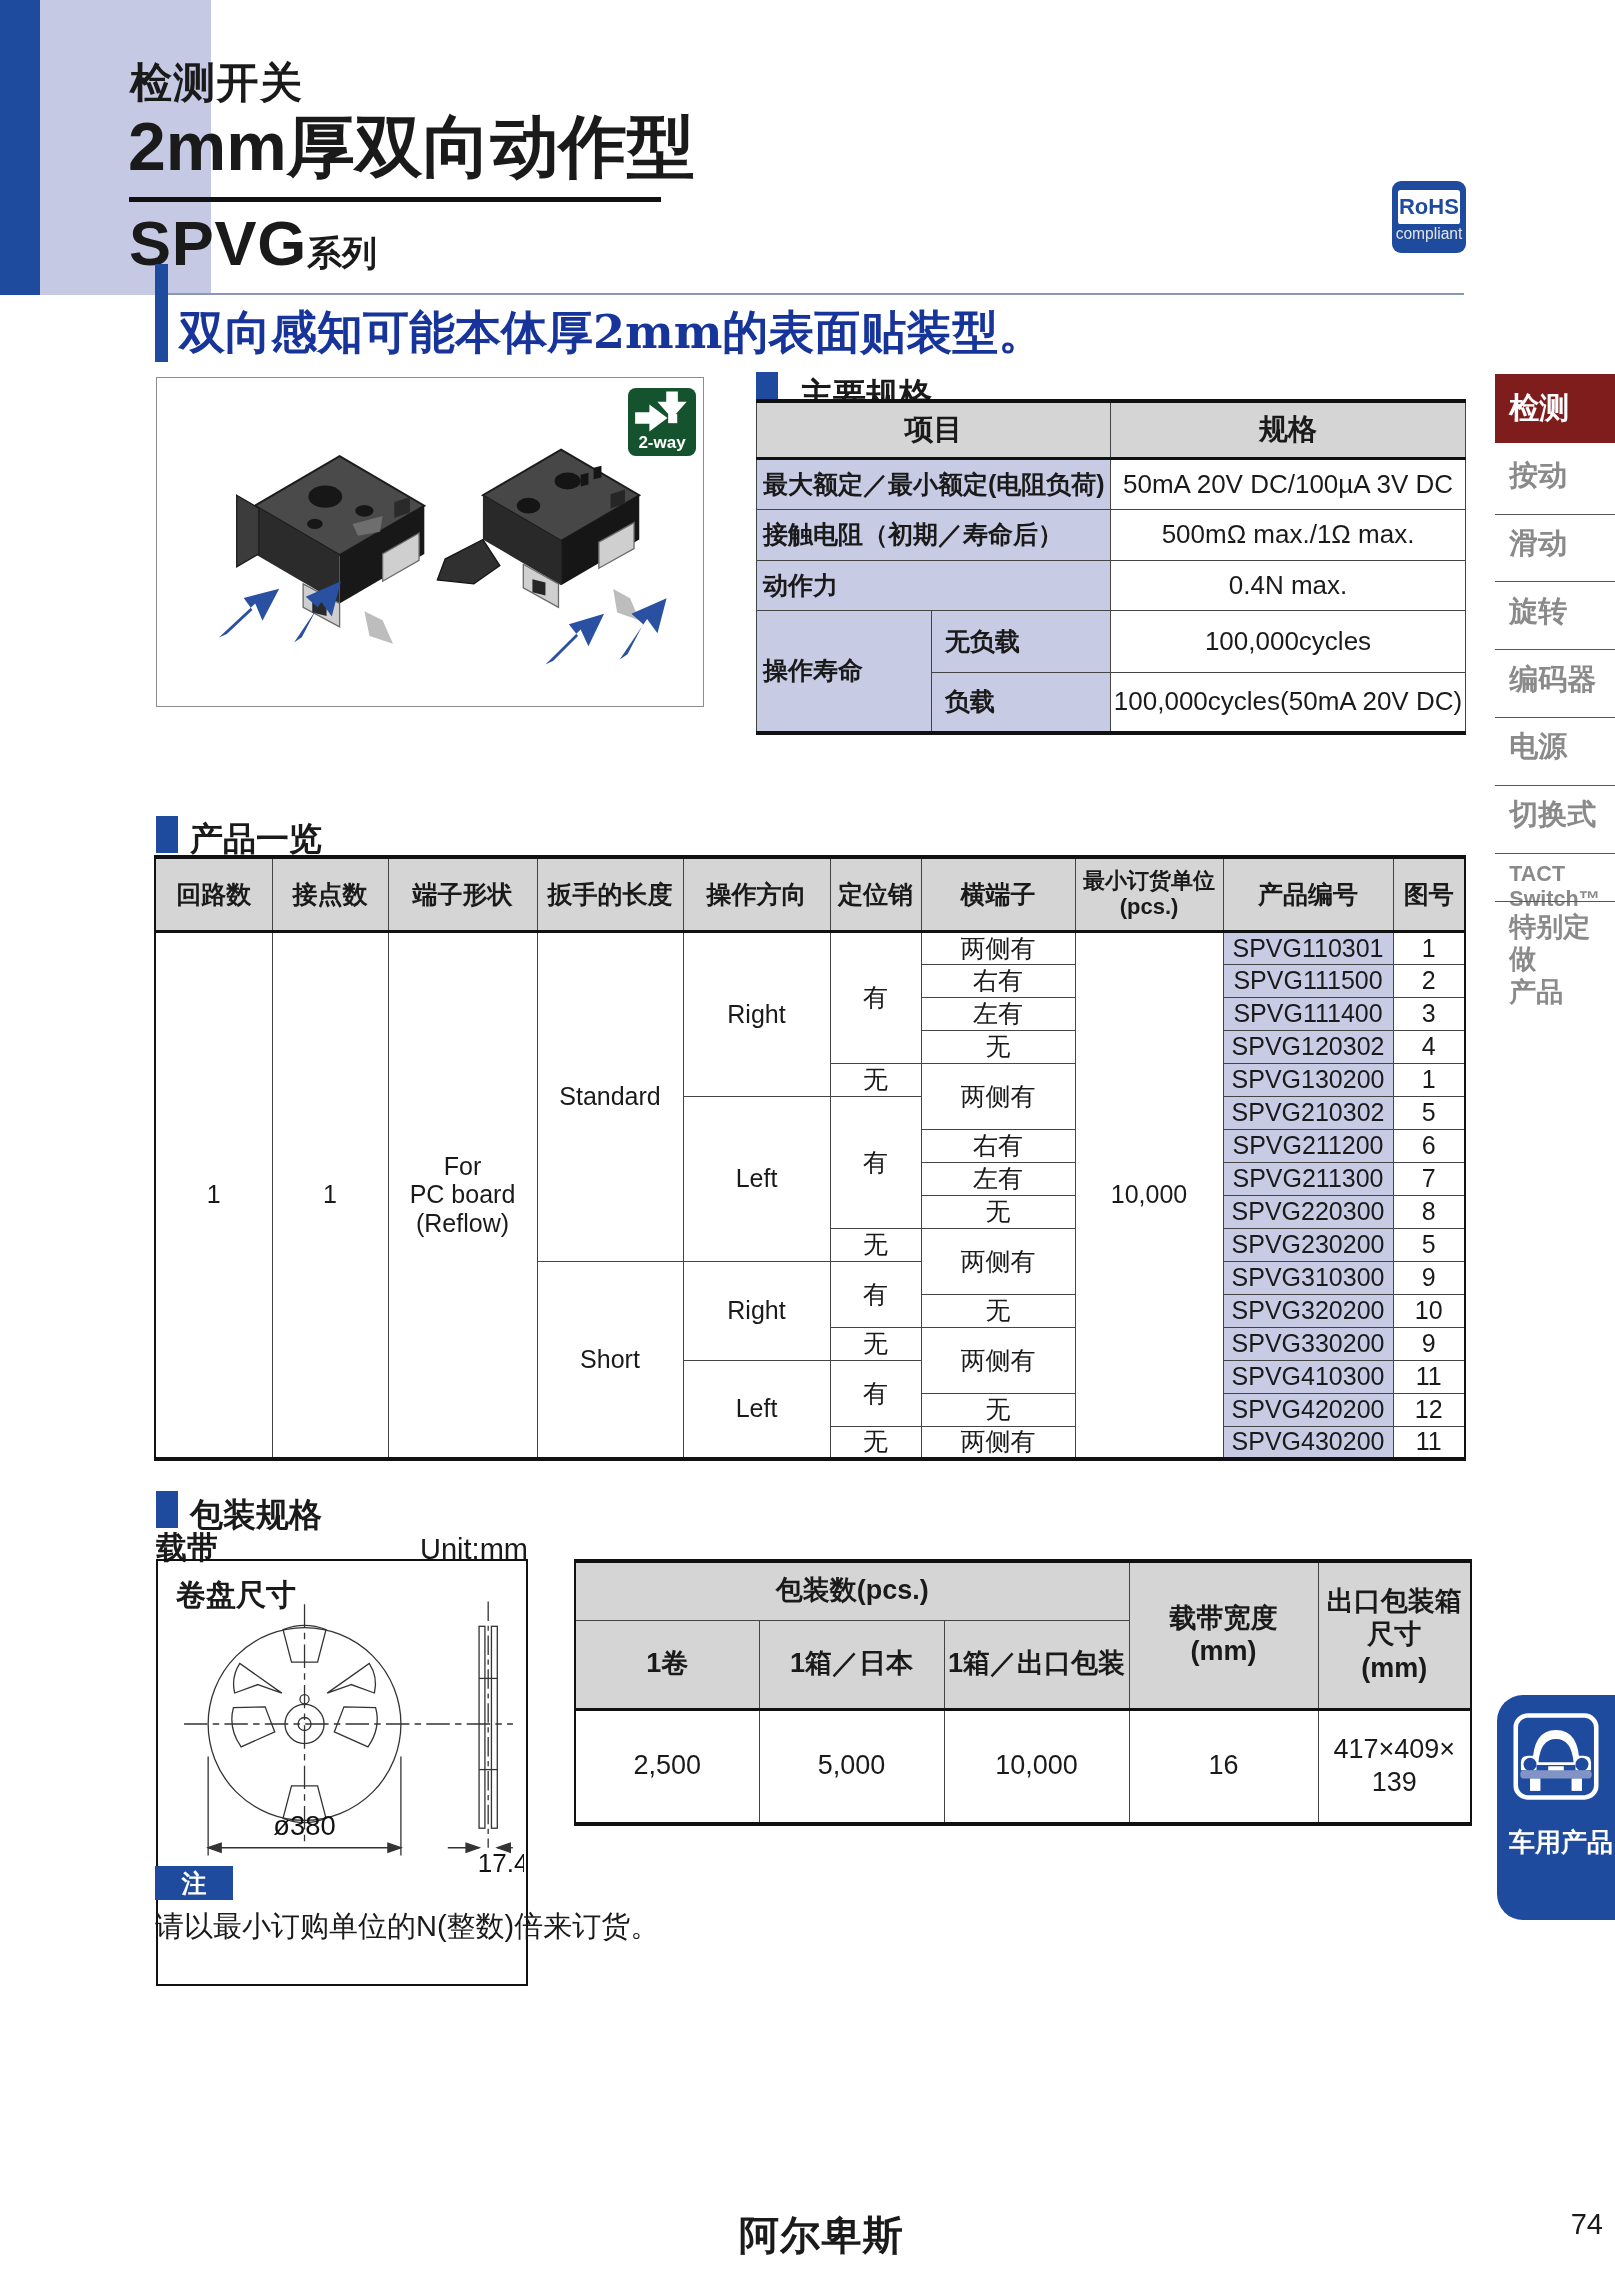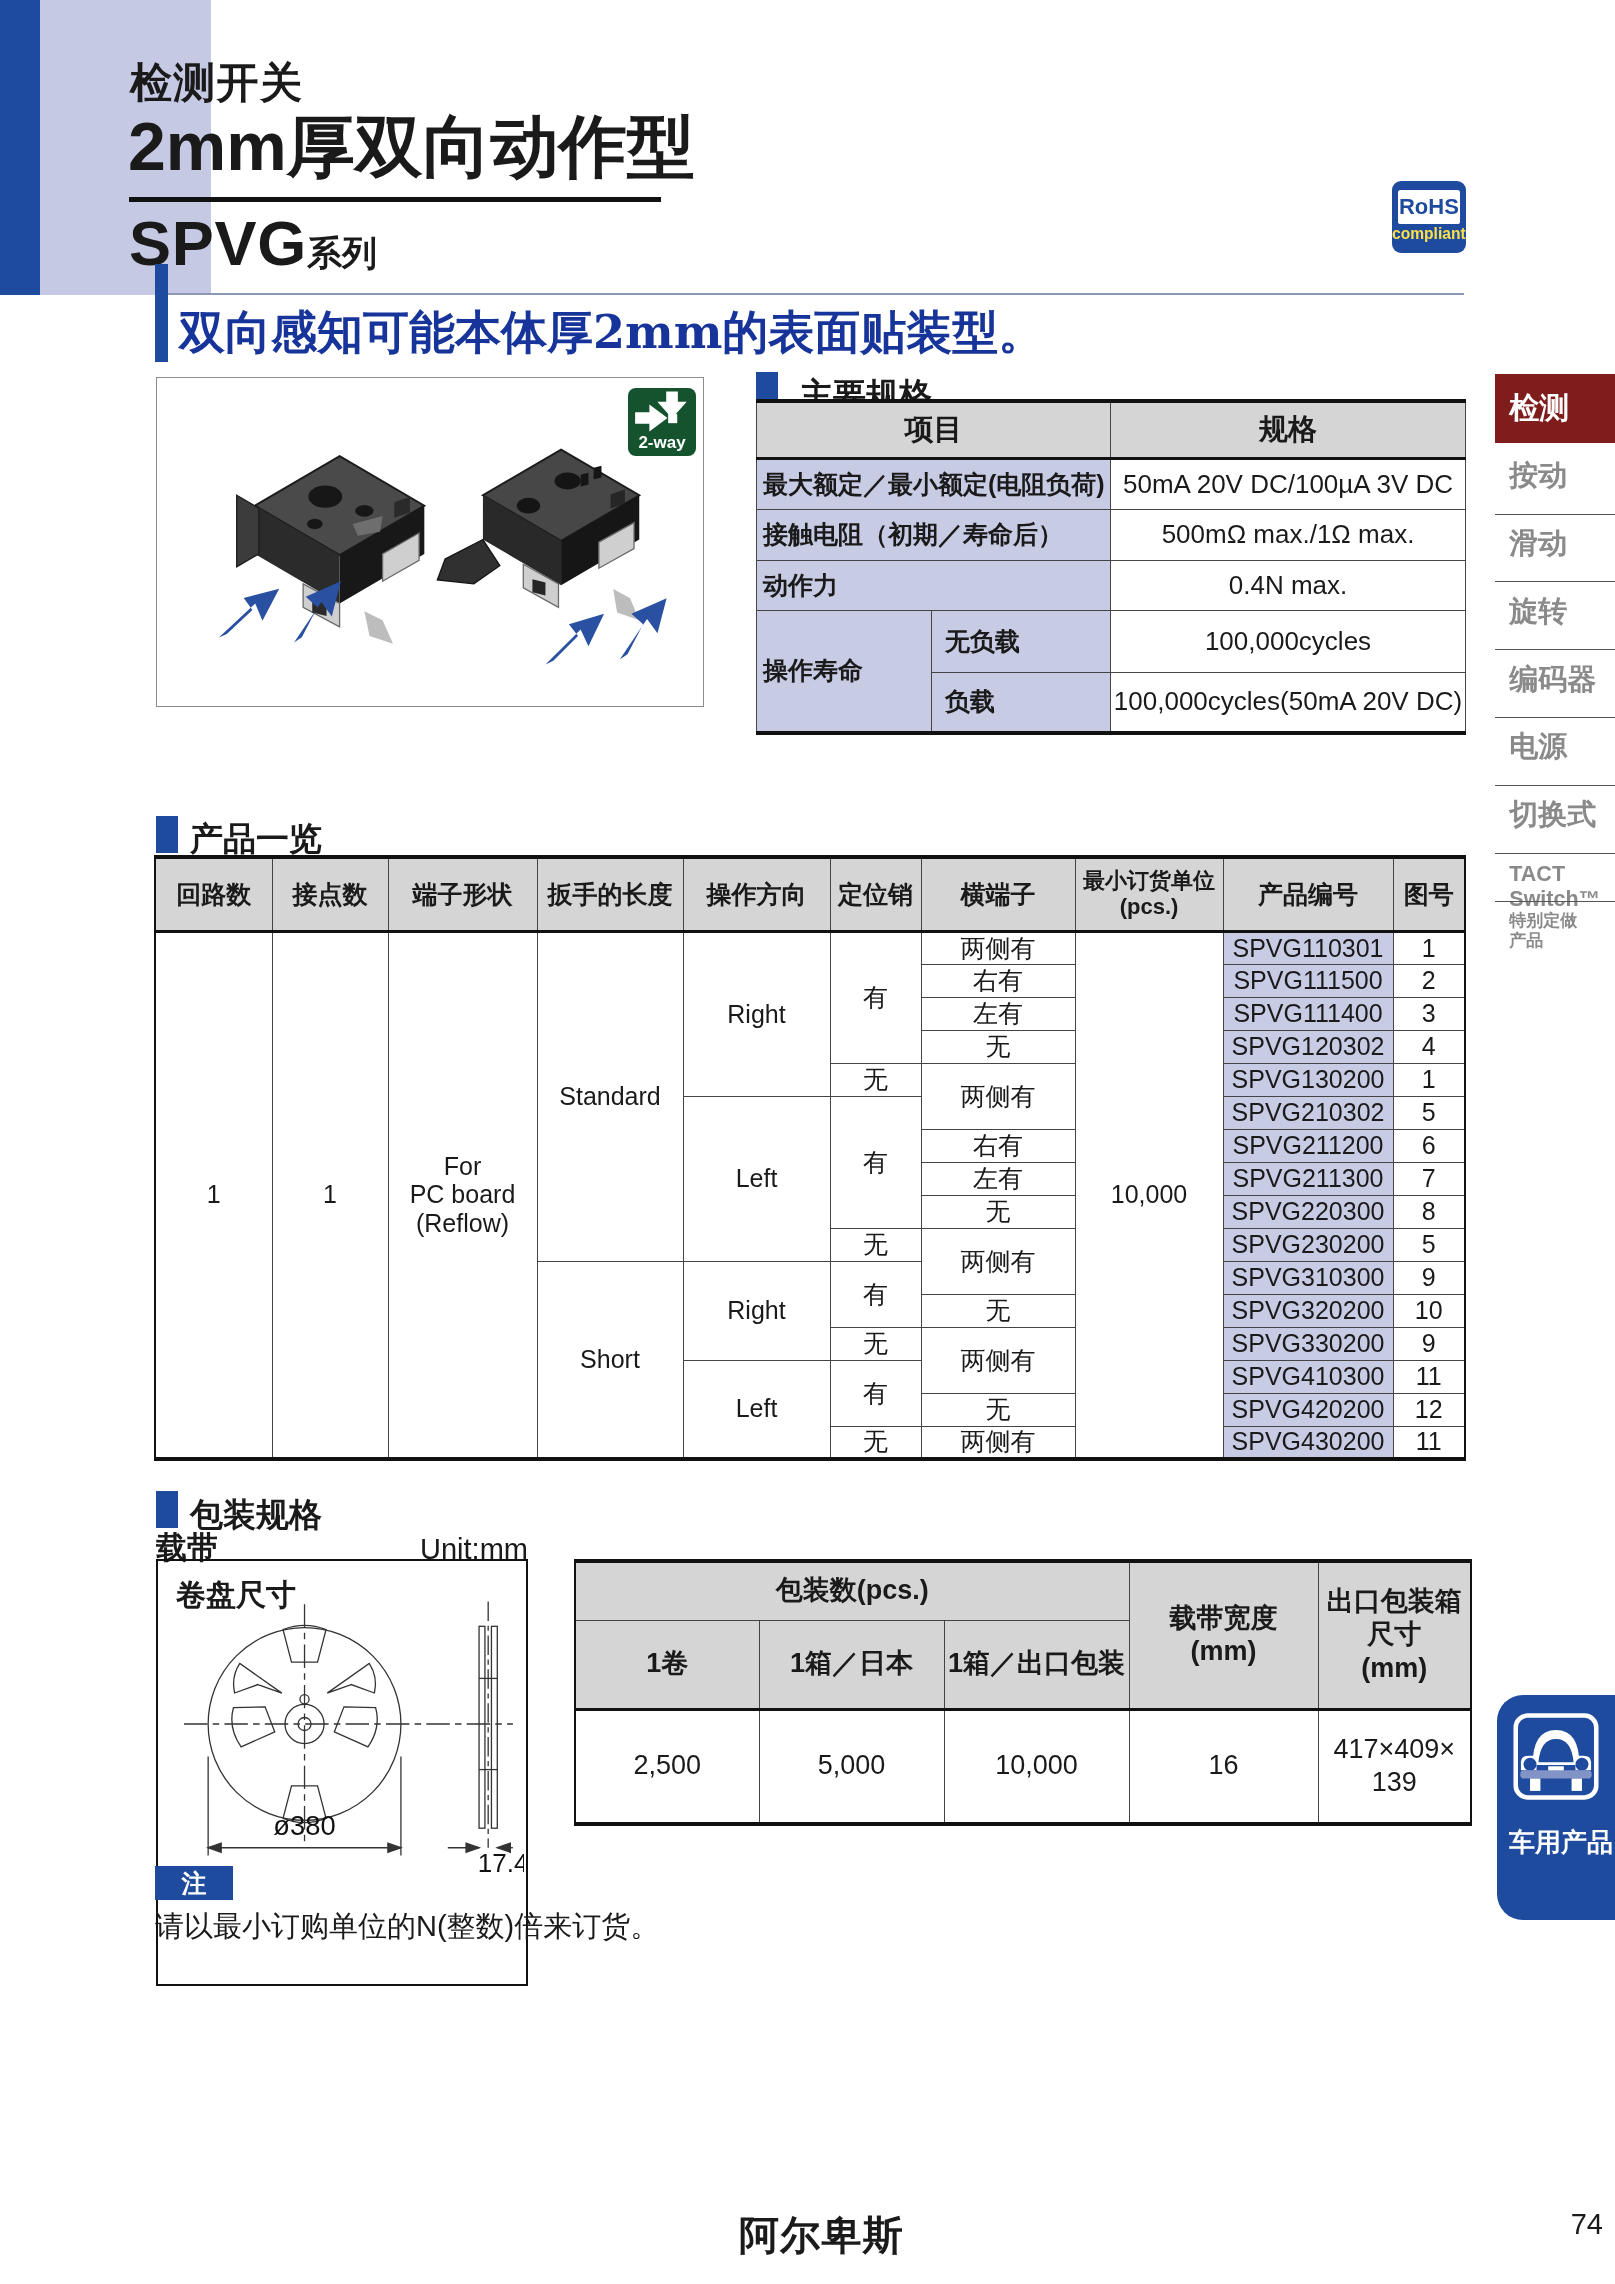--- a/index.html
+++ b/index.html
@@ -15,21 +15,21 @@
   #main-title { left:128px; top:102px; font-size:68px; font-weight:900; letter-spacing:0px; }
   #title-underline { left:129px; top:197px; width:532px; height:4.6px; background:#111; }
   #series-line { left:129px; top:207px; }
   #series-name { font-size:63px; font-weight:900; letter-spacing:0.7px; }
   #series-suffix { font-size:35px; font-weight:900; }
 
   
   #rohs-badge { left:1392px; top:181px; width:74px; height:72px; background:#1e4b9e; border-radius:9px; }
   #rohs-inner { position:absolute; left:5.9px; top:8.5px; width:62px; height:34px; background:#fff; border-radius:2.6px;
                 display:flex; align-items:center; justify-content:center; font-size:22px; font-weight:bold; color:#1e4b9e; }
-  #rohs-sub { position:absolute; left:0; top:44px; width:74px; font-size:15.6px; font-weight:bold; color:#fde047; }
+  #rohs-sub { position:absolute; left:0; top:44px; width:74px; text-align:center; font-size:15.6px; font-weight:normal; color:#e5e5e5; }
 
   
   #feature-vbar { left:155px; top:264px; width:13px; height:98px; background:#1e4b9e; }
   #feature-hline { left:168px; top:293px; width:1296px; height:2px; background:#8a97b5; }
   #feature-text { left:179px; top:302px; font-family:"DejaVu Serif","Liberation Serif",serif;
                   font-size:46px; font-weight:bold; color:#17349a; }
 
   
   #photo-box { left:156px; top:377px; width:548px; height:330px; border:1.3px solid #8d8d8d; background:#fff; }
   #two-way-badge { position:absolute; left:471px; top:10.4px; width:68px; height:68px; background:#14532d; border-radius:7.8px; }
@@ -222,21 +222,21 @@
   <div class="side-item" style="top:592px; font-size:29px;">旋转</div>
   <div class="side-divider" style="top:649px;"></div>
   <div class="side-item" style="top:660px; font-size:29px;">编码器</div>
   <div class="side-divider" style="top:717px;"></div>
   <div class="side-item" style="top:727px; font-size:29px;">电源</div>
   <div class="side-divider" style="top:785px;"></div>
   <div class="side-item" style="top:795px; font-size:29px;">切换式</div>
   <div class="side-divider" style="top:853px;"></div>
   <div class="side-item" style="top:862px; font-size:21.5px;">TACT Switch™</div>
   <div class="side-divider" style="top:901px;"></div>
-  <div class="side-item" style="top:911px; font-size:17px; white-space:pre-line; line-height:1.2;">特别定做
+  <div class="side-item" style="top:911px; font-size:27px; white-space:pre-line; line-height:1.2;">特别定做
 产品</div>
 
   <div class="abs section-marker" style="left:156px; top:816px;"></div>
   <div class="abs section-title" style="left:190px; top:817px;">产品一览</div>
 
   <div class="abs" id="product-table">
     <table>
       <colgroup>
         <col style="width:117px">
           <col style="width:116px">

